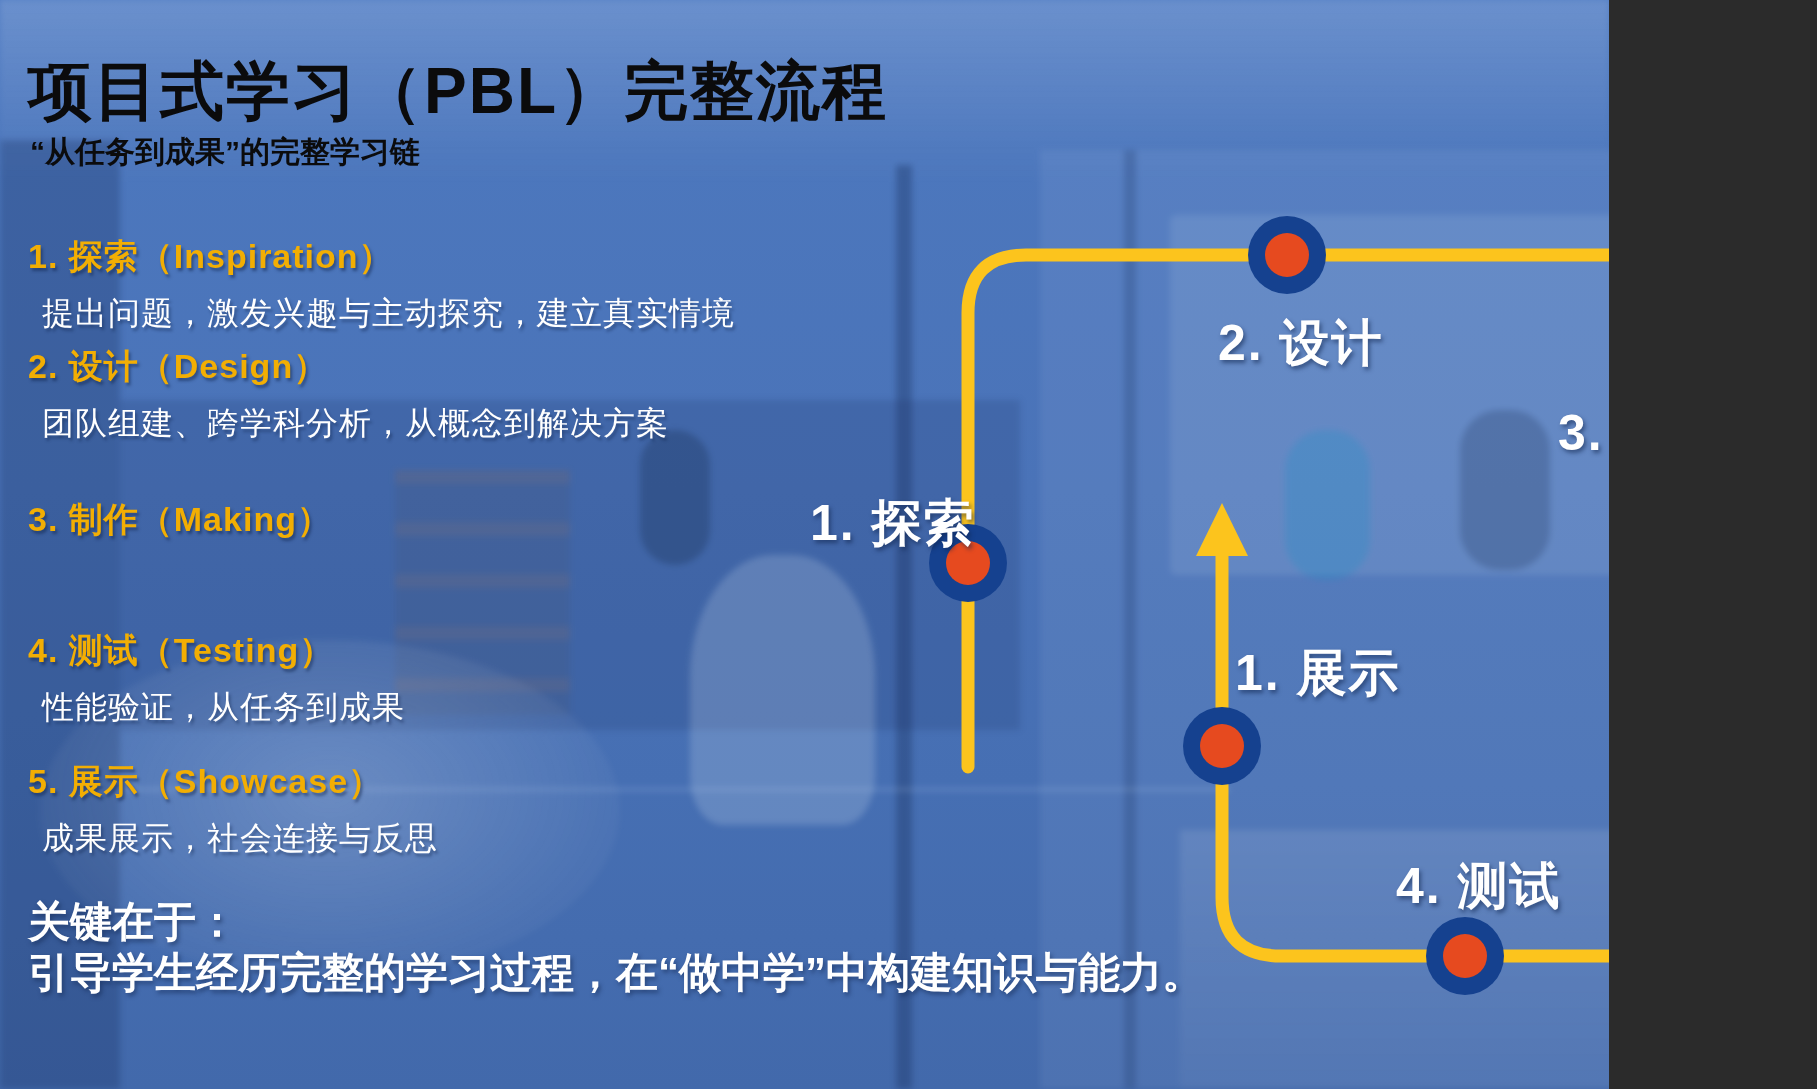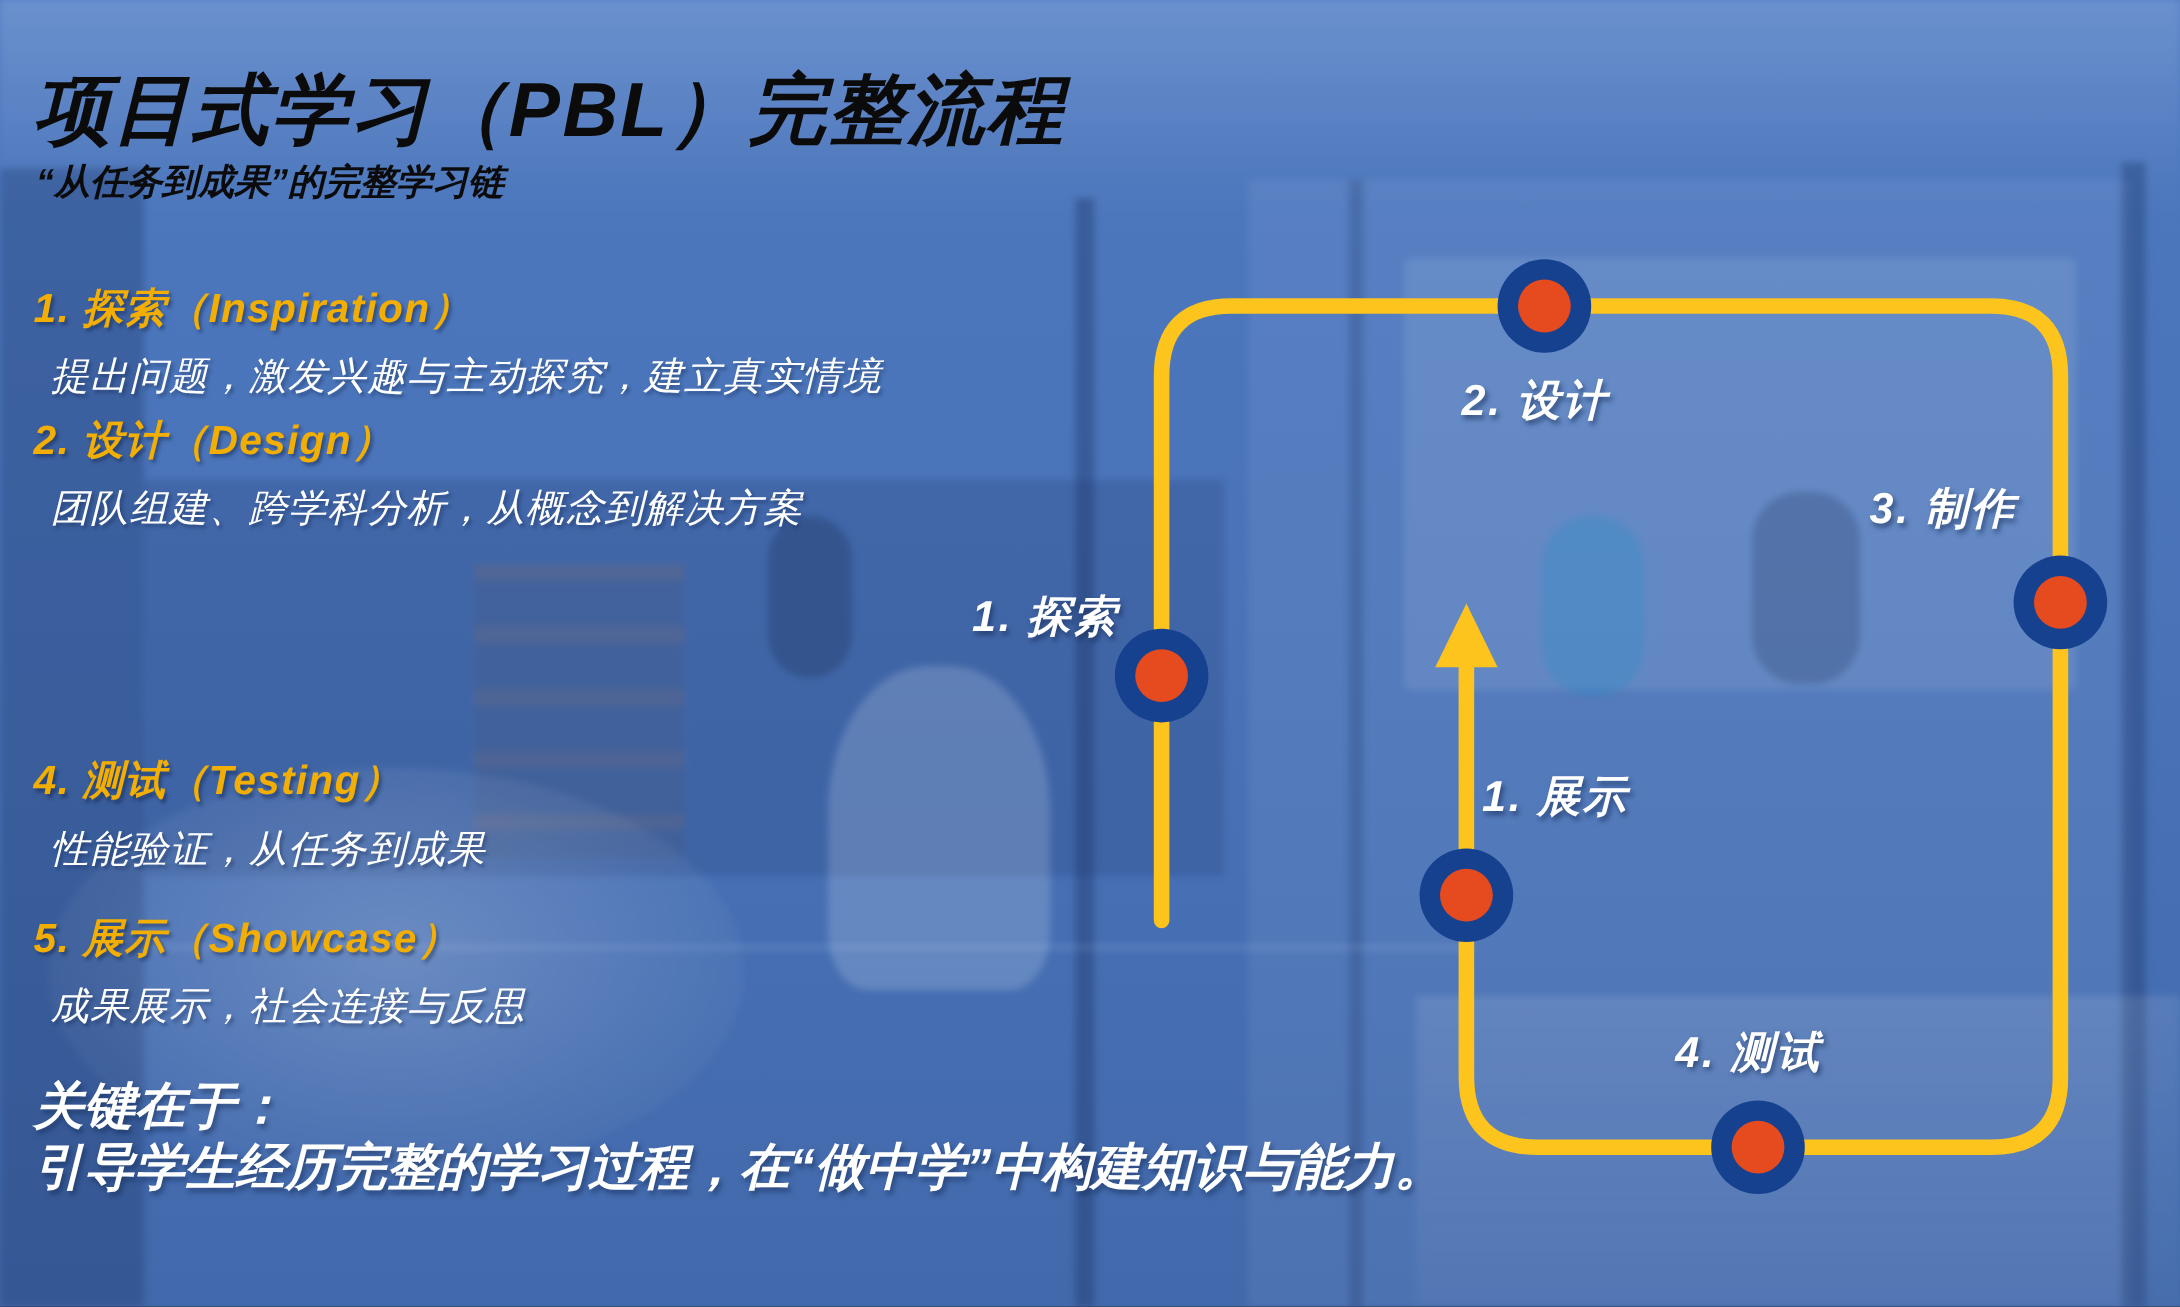--- a/index.html
+++ b/index.html
@@ -7,23 +7,22 @@
     --accent-gold:#F2AE03;
     --path-yellow:#FCC41D;
     --node-navy:#15418F;
     --node-orange:#E64A1F;
     --text-dark:#0b0b0c;
     --text-light:#ffffff;
   }
   html,body{margin:0;padding:0;}
   body{background:#2b2b2b;font-family:"Liberation Sans","DejaVu Sans",sans-serif;}
   .slide{
-    position:relative;width:1817px;height:1089px;overflow:hidden;
+    position:relative;width:1609px;height:1089px;overflow:hidden;
     background:linear-gradient(180deg,#5580c6 0%,#4c77bd 14%,var(--bg-blue,#4a73b8) 45%,#466fb3 72%,#4269ab 100%);
-    font-style:italic;
   }
   
   .bg{position:absolute;inset:0;filter:blur(3px);}
   .bg div{position:absolute;}
   .bg .ceiling{left:0;top:0;width:100%;height:185px;background:linear-gradient(180deg,rgba(255,255,255,.13),rgba(255,255,255,0));}
   .bg .left-wall{left:0;top:140px;width:120px;height:949px;background:rgba(15,35,80,.25);}
   .bg .glass-wall{left:1040px;top:150px;width:736px;height:939px;background:rgba(220,235,255,.08);}
   .bg .frame-a{left:896px;top:165px;width:16px;height:924px;background:rgba(18,40,85,.32);}
   .bg .frame-b{left:1124px;top:150px;width:12px;height:939px;background:rgba(18,40,85,.22);}
   .bg .frame-c{left:1768px;top:135px;width:20px;height:954px;background:rgba(18,40,85,.30);}
@@ -47,21 +46,21 @@
   .step-1{top:234px;} .step-2{top:344px;} .step-3{top:497px;} .step-4{top:628px;} .step-5{top:759px;}
   
   .key{position:absolute;left:28px;top:896px;width:1200px;color:var(--text-light,#fff);font-weight:800;font-size:42px;line-height:1.22;text-shadow:2px 3px 4px rgba(15,35,75,.5);}
   .key p{margin:0;}
   
   .flow-svg{position:absolute;inset:0;}
   .flow-path{stroke:var(--path-yellow,#FCC41D);stroke-width:13;fill:none;stroke-linecap:round;}
   .flow-arrow{fill:var(--path-yellow,#FCC41D);}
   .node-outer{fill:var(--node-navy,#15418F);}
   .node-inner{fill:var(--node-orange,#E64A1F);}
-  .node-label{position:absolute;color:var(--text-light,#fff);font-size:36px;font-weight:800;letter-spacing:2px;text-shadow:2px 3px 4px rgba(15,35,75,.55);white-space:nowrap;}
+  .node-label{position:absolute;color:var(--text-light,#fff);font-size:50px;font-weight:800;letter-spacing:2px;text-shadow:2px 3px 4px rgba(15,35,75,.55);white-space:nowrap;}
   .label-1{left:810px;top:470px;margin-top:20px;}
   .label-2{left:1218px;top:310px;}
   .label-3{left:1558px;top:400px;}
   .label-4{left:1396px;top:853px;}
   .label-5{left:1235px;top:640px;}
 </style>
 </head>
 <body>
 
 <div class="slide">
@@ -90,20 +89,21 @@
 
   <div class="step step-1">
     <h3>1. 探索（Inspiration）</h3>
     <p>提出问题，激发兴趣与主动探究，建立真实情境</p>
   </div>
   <div class="step step-2">
     <h3>2. 设计（Design）</h3>
     <p>团队组建、跨学科分析，从概念到解决方案</p>
   </div>
   <div class="step step-3">
+    <h3>3. 制作（Making）</h3>
   </div>
   <div class="step step-4">
     <h3>4. 测试（Testing）</h3>
     <p>性能验证，从任务到成果</p>
   </div>
   <div class="step step-5">
     <h3>5. 展示（Showcase）</h3>
     <p>成果展示，社会连接与反思</p>
   </div>
 

